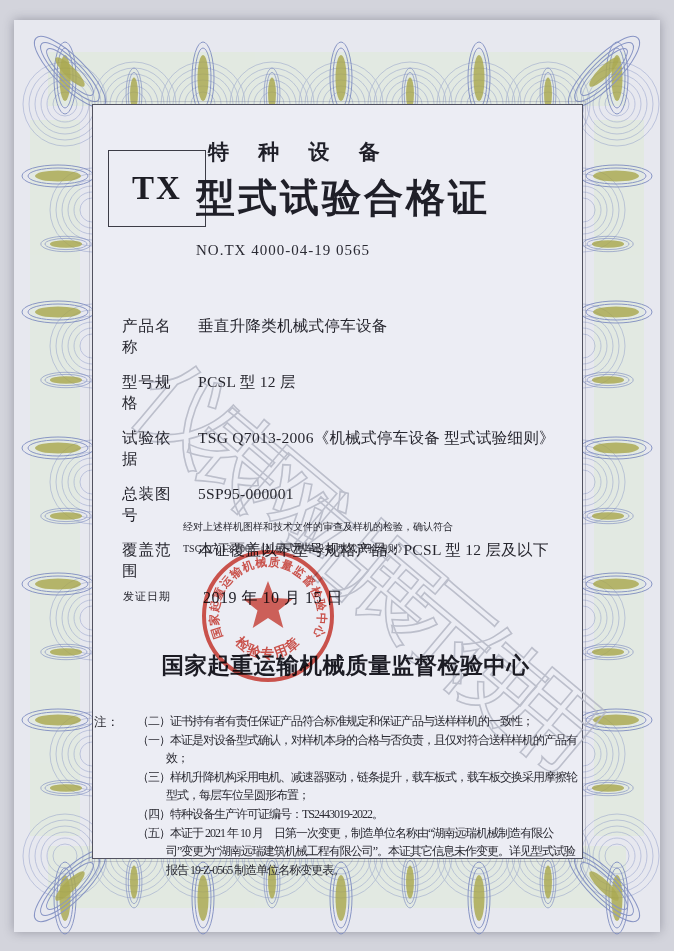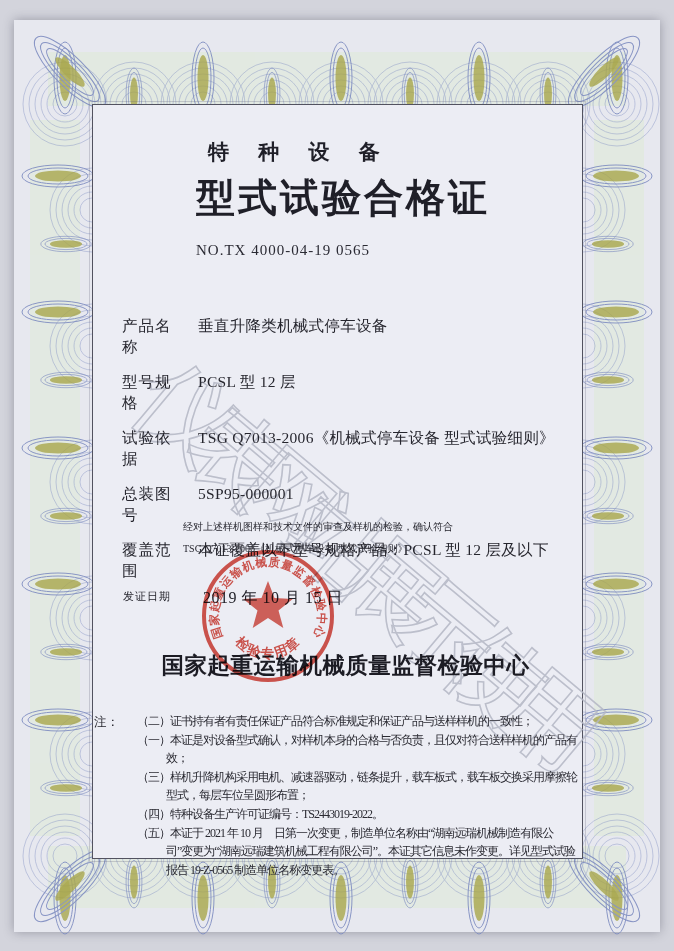--- a/index.html
+++ b/index.html
@@ -141,20 +141,23 @@
       <use href="#leaf" transform="translate(604,886) rotate(45)"></use>
     </g>
   </svg>
 
   <div class="abs frame"></div>
 
   <svg class="abs wm" width="674" height="951" viewBox="0 0 674 951">
     <text transform="translate(128,408) rotate(40)" font-size="96" letter-spacing="-28" fill="none" stroke="#b4b7c5" stroke-width="1.6" opacity=".85" font-family="Liberation Serif, DejaVu Serif, serif">仪表网站展示使用</text>
   </svg>
 
+  <div class="abs tx-box">
+    <span>TX</span>
+  </div>
 
   <div class="abs header">
     <div class="super-title">特 种 设 备</div>
     <div class="main-title">型式试验合格证</div>
     <div class="cert-no">NO.TX 4000-04-19 0565</div>
   </div>
 
   <div class="abs fields">
     <div class="frow">
     </div>

